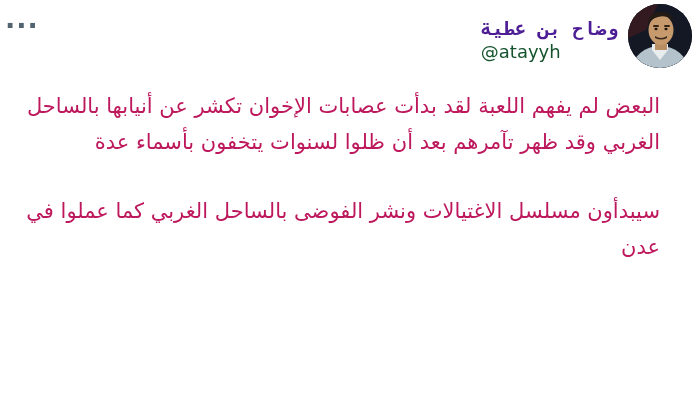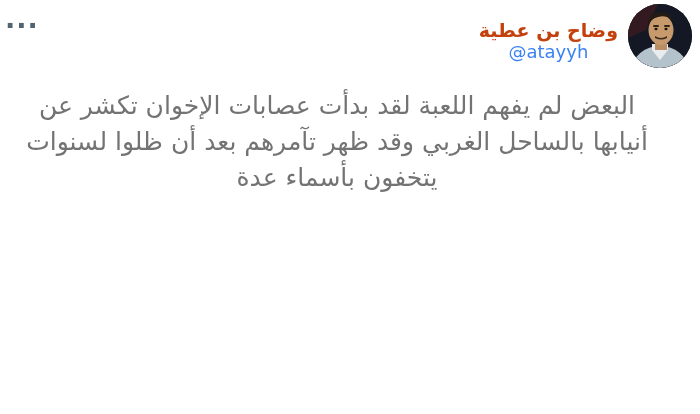--- a/index.html
+++ b/index.html
@@ -25,50 +25,51 @@
     cursor: pointer;
     background: #141824;
   }
   .avatar svg { display: block; width: 64px; height: 64px; }
   .author-block {
     position: absolute; top: 19px; right: 82px;
     text-align: right;
   }
   .author-name {
     font-size: 19px; font-weight: bold;
-    color: #c2410c; line-height: 22px;
+    color: #4c1d95; line-height: 22px;
     cursor: pointer;
     white-space: nowrap;
+    font-family: Liberation Mono, monospace;
   }
   .author-handle {
     font-size: 18px; font-weight: normal;
-    color: #3b82f6; line-height: 21px;
-    direction: ltr; text-align: center;
+    color: #14532d; line-height: 21px;
+    direction: ltr; text-align: left;
     cursor: pointer;
     white-space: nowrap;
   }
   .more-button {
     position: absolute; top: 12px; left: 4px;
     width: 36px; height: 36px;
     display: flex; align-items: center; justify-content: center;
     color: #536471;
     cursor: pointer;
     border-radius: 50%;
   }
   .ellipsis-icon {
     font-size: 27px; font-weight: bold;
     letter-spacing: 1px; line-height: 10px;
     transform: translateY(-4px);
   }
   
   .tweet-body {
     position: absolute; top: 88px; right: 40px; left: 14px;
-    direction: rtl; text-align: center;
-    color: #737373;
-    font-size: 25px; line-height: 36px;
+    direction: rtl; text-align: right;
+    color: #be185d;
+    font-size: 21px; line-height: 36px;
   }
   .tweet-body p { margin: 0 0 33px 0; }
   .tweet-body p:last-child { margin-bottom: 0; }
 </style>
 </head>
 <body>
 
 <div class="tweet-card">
 
   <div class="avatar">
@@ -92,15 +93,16 @@
     <div class="author-name">وضاح بن عطية</div>
     <div class="author-handle">@atayyh</div>
   </div>
 
   <div class="more-button">
     <span class="ellipsis-icon">···</span>
   </div>
 
   <div class="tweet-body">
     <p>البعض لم يفهم اللعبة لقد بدأت عصابات الإخوان تكشر عن أنيابها بالساحل الغربي وقد ظهر تآمرهم بعد أن ظلوا لسنوات يتخفون بأسماء عدة</p>
+    <p>سيبدأون مسلسل الاغتيالات ونشر الفوضى بالساحل الغربي كما عملوا في عدن</p>
   </div>
 
 </div>
 
 </body></html>

